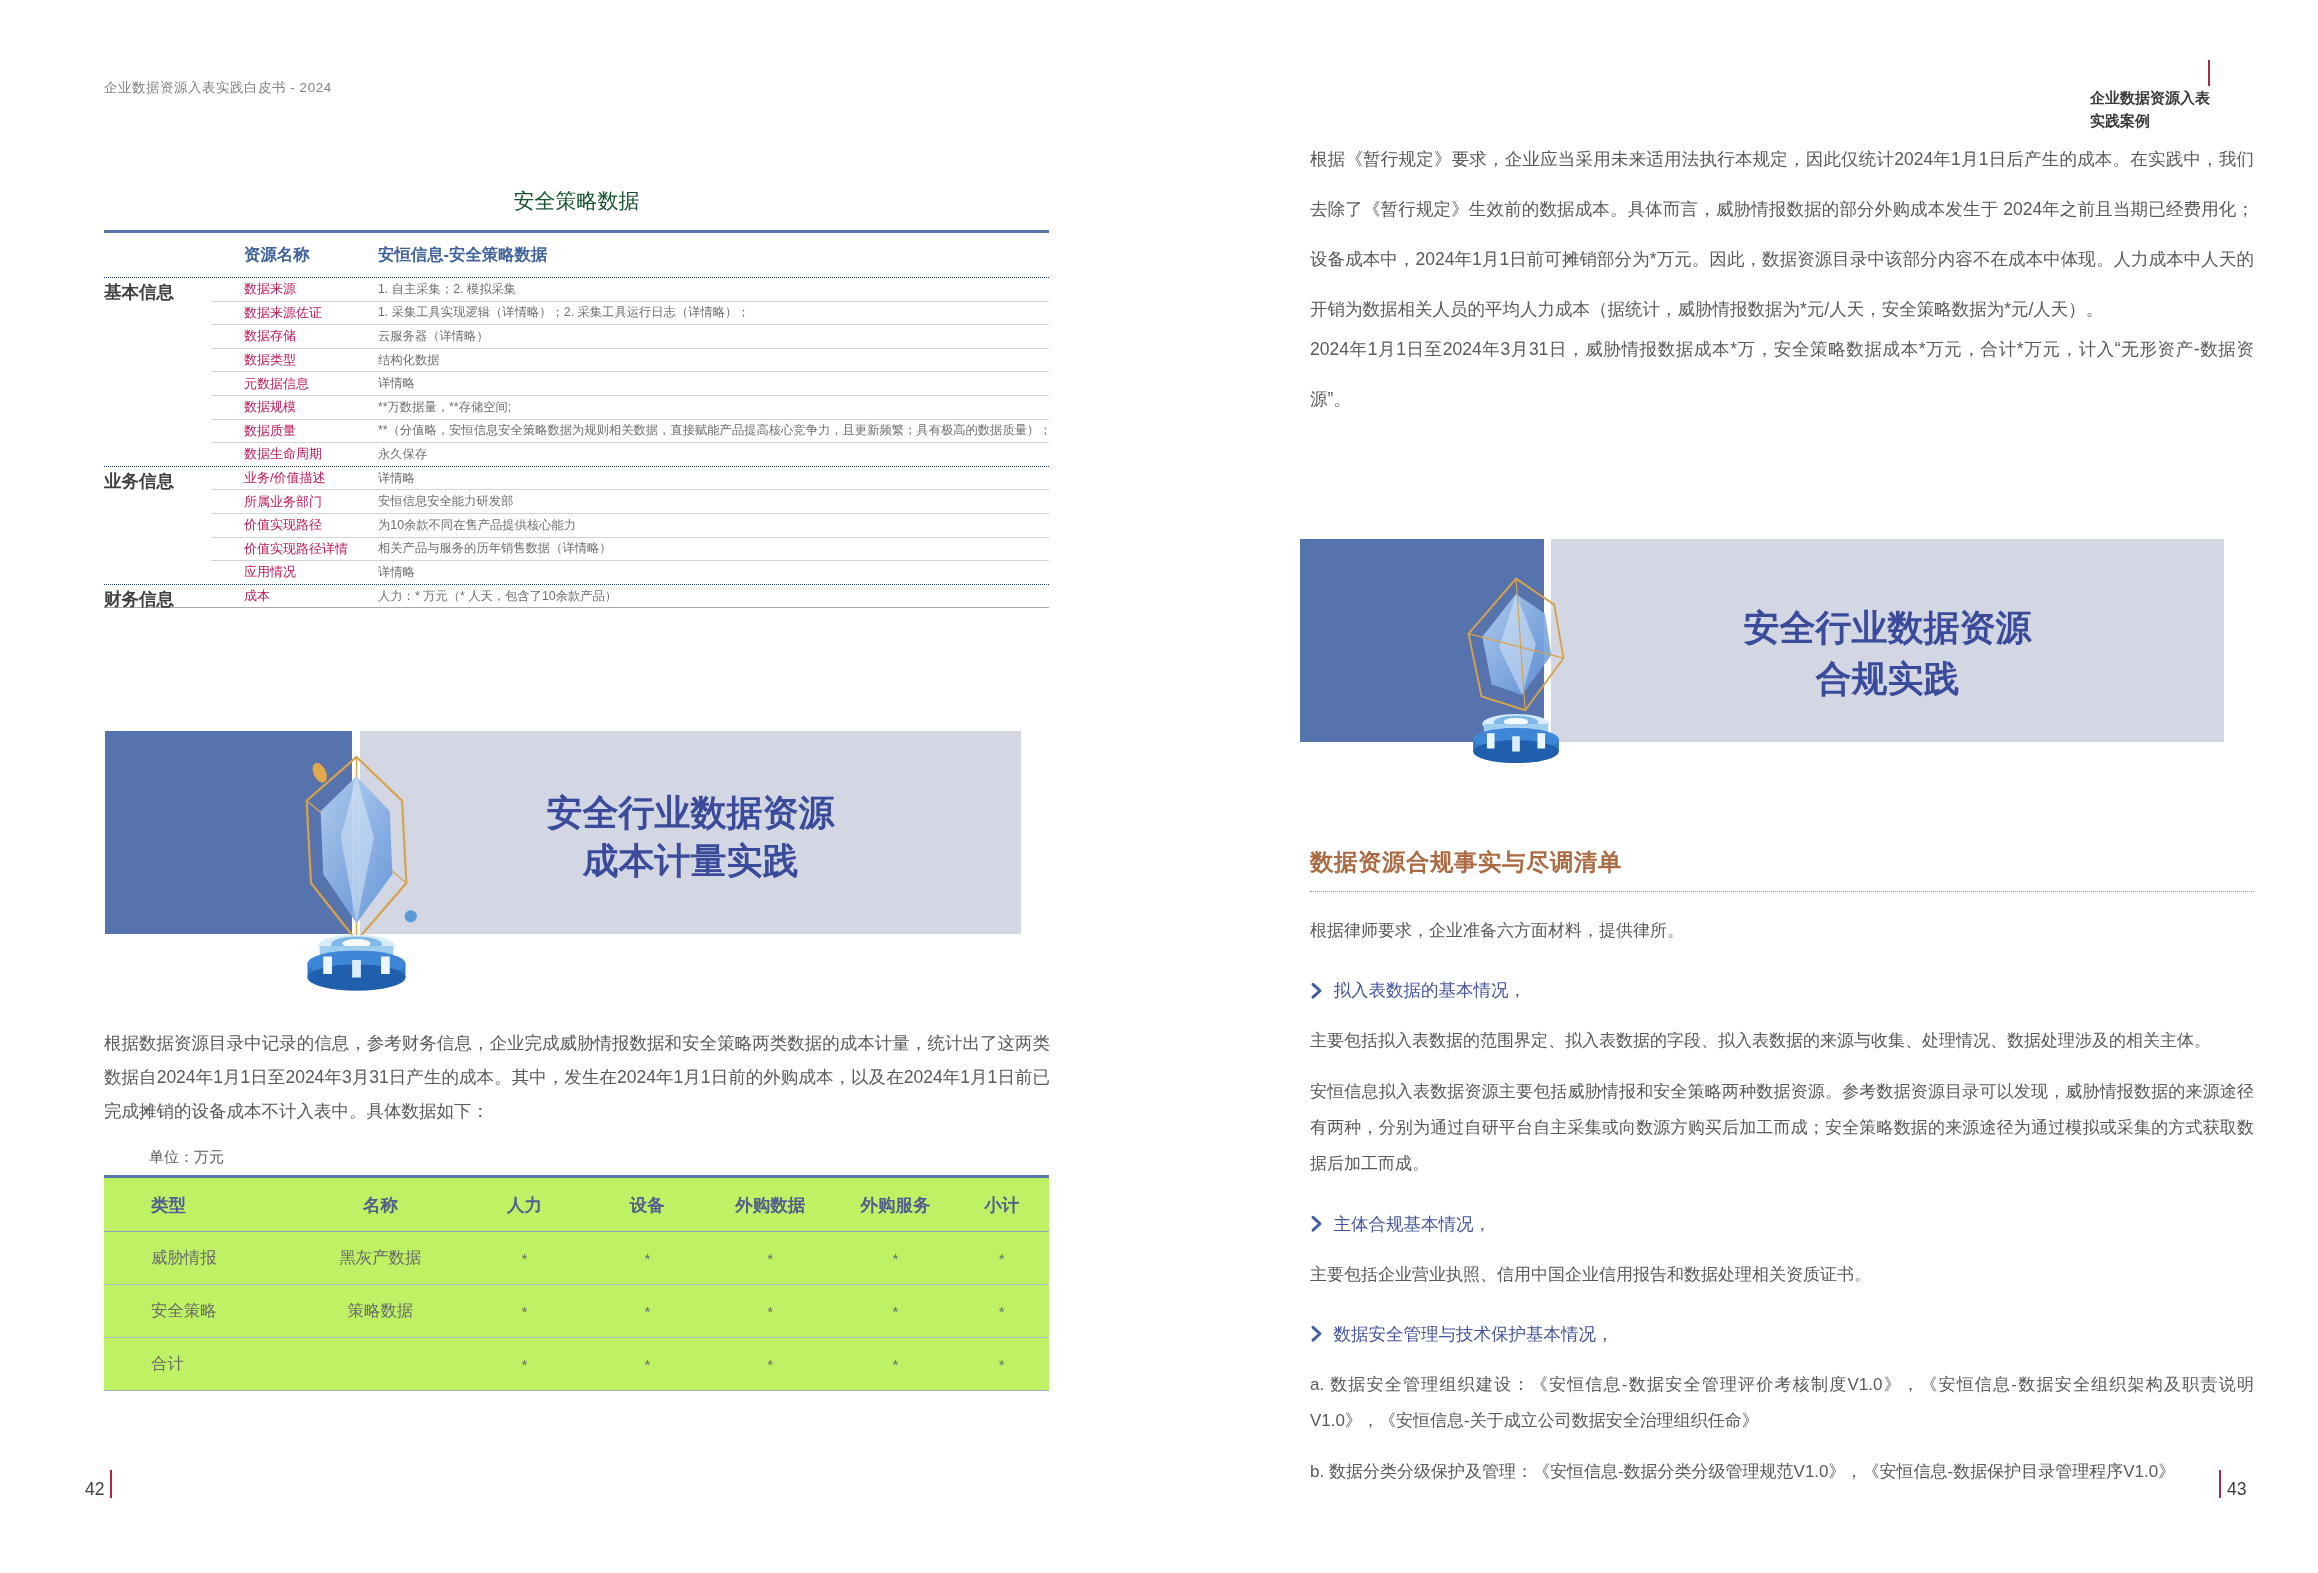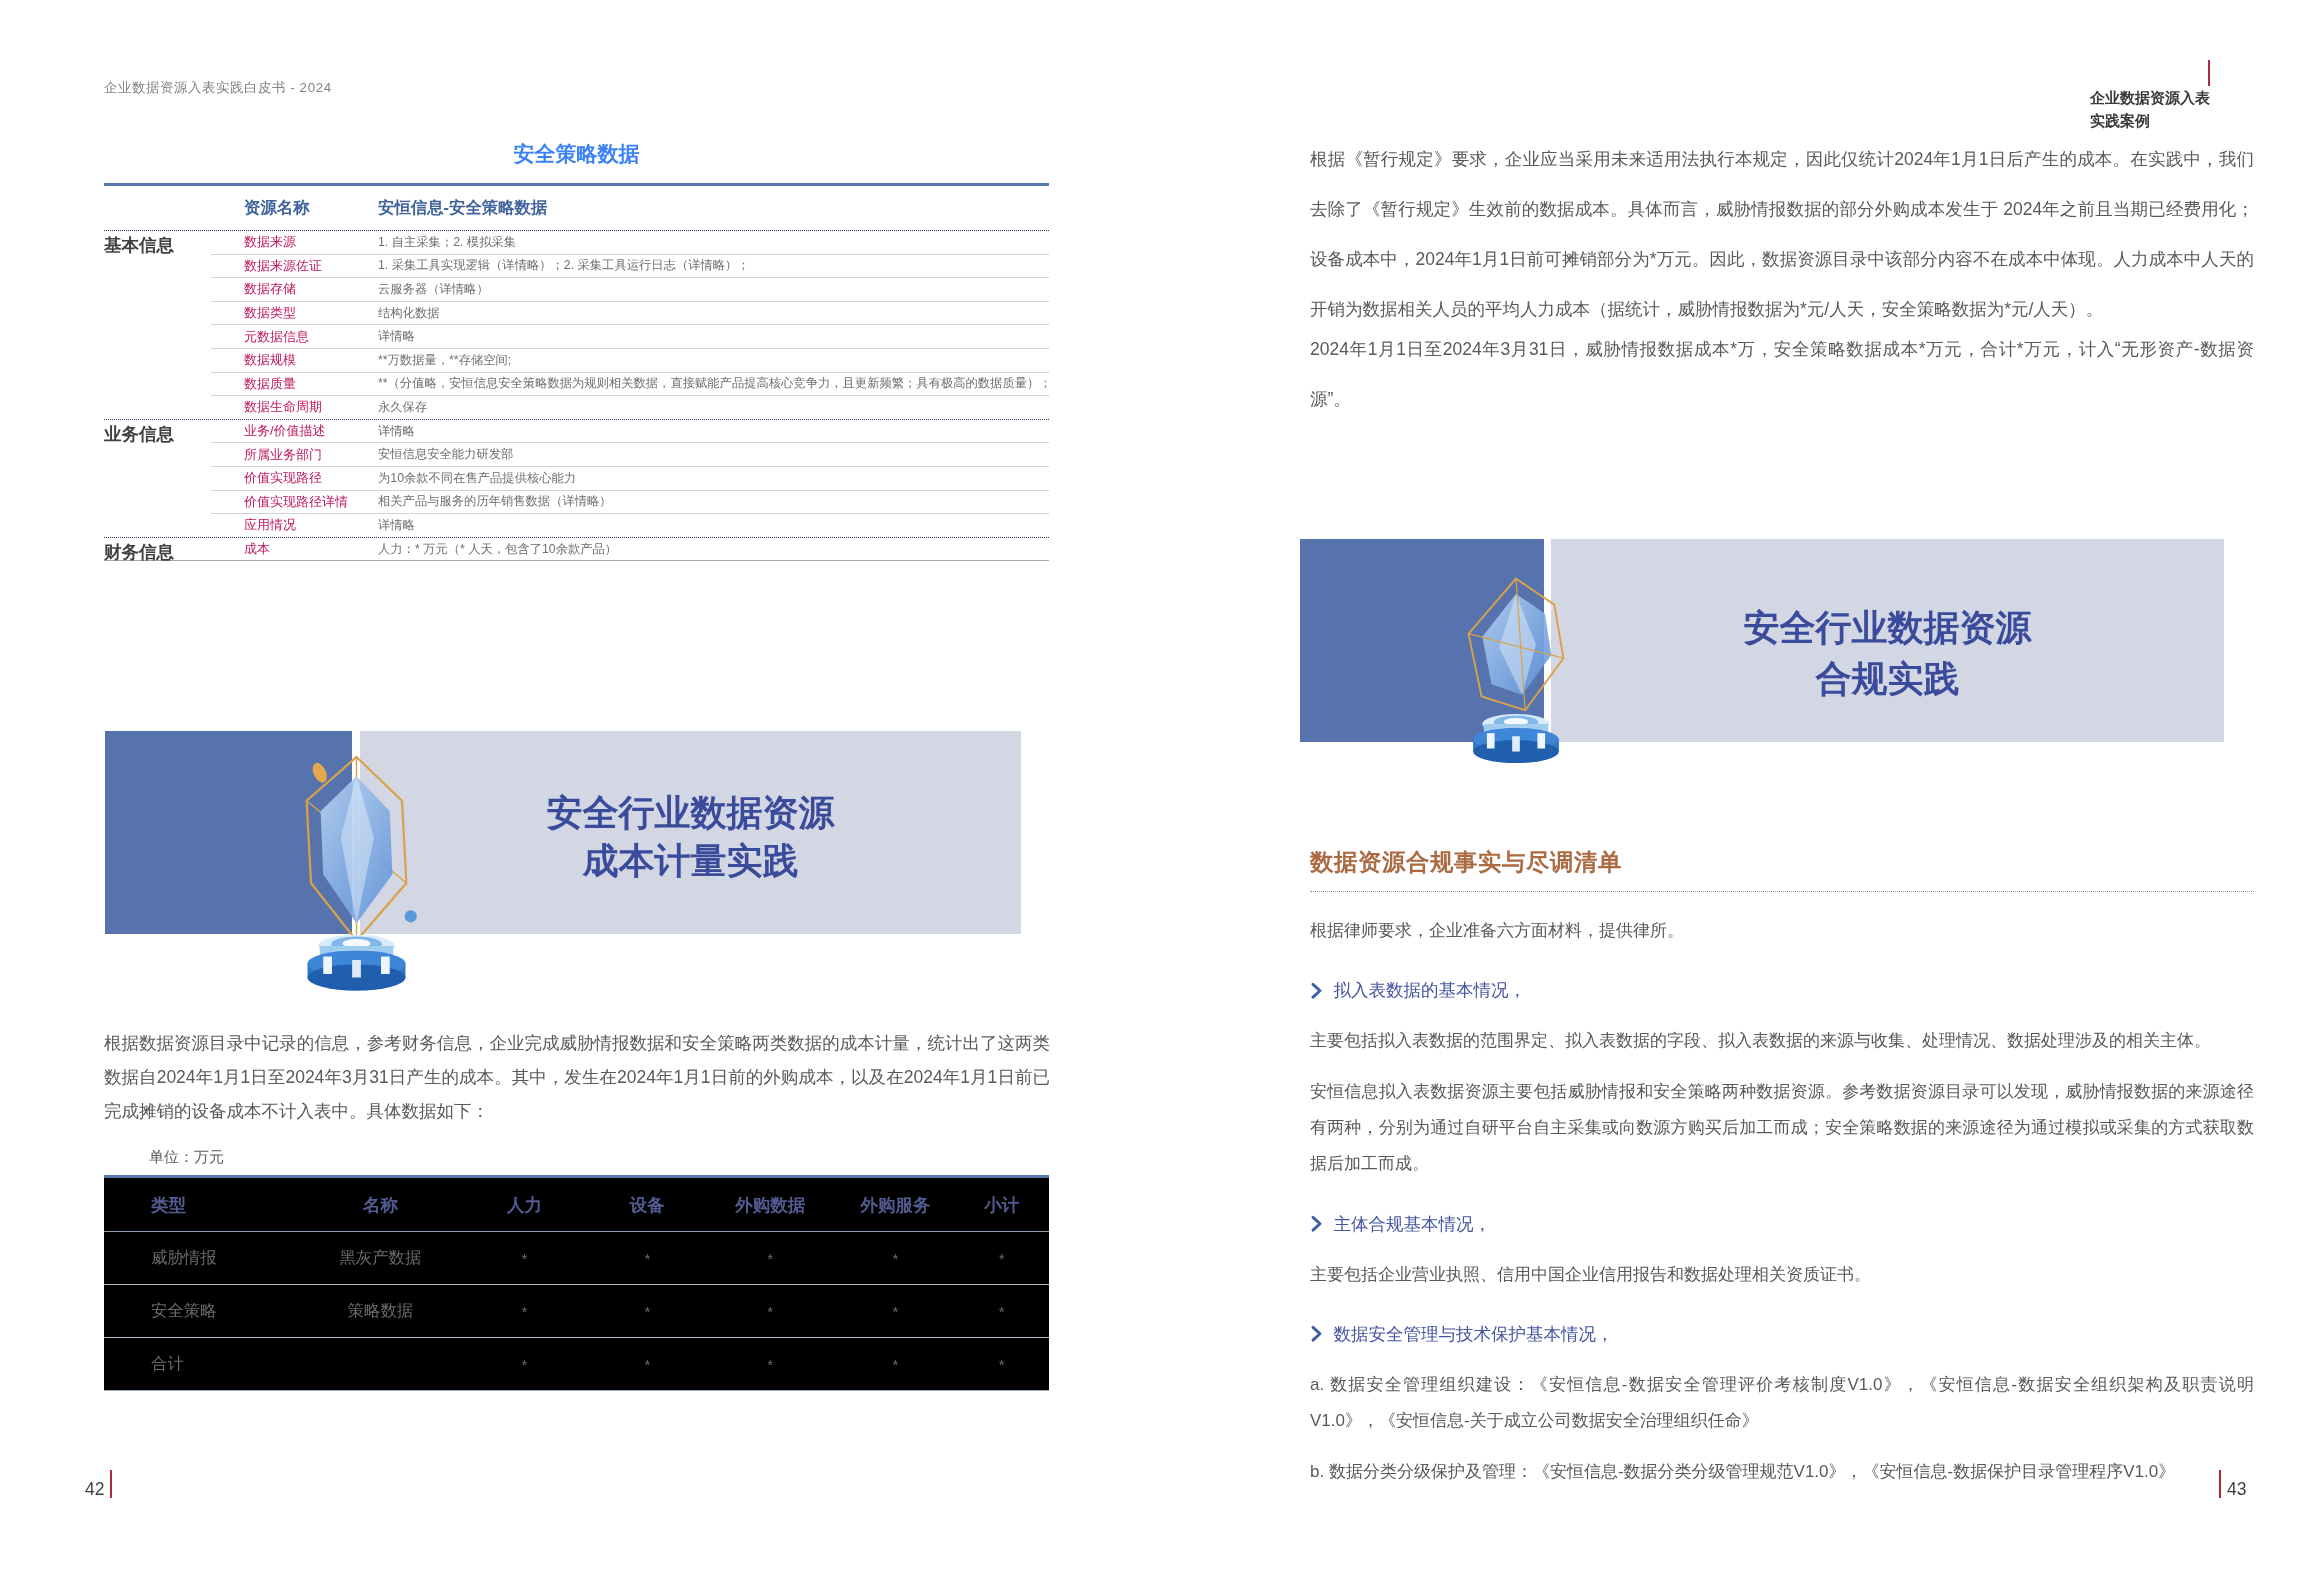--- a/index.html
+++ b/index.html
@@ -10,21 +10,21 @@
   #page-right{left:1160px;}
 
   
   .doc-header-left{position:absolute;left:104px;top:79px;font-size:13.4px;color:#828282;letter-spacing:0.6px;}
   .doc-header-right{position:absolute;right:109px;top:86px;font-size:15px;font-weight:bold;color:#3a3a3a;line-height:23.4px;}
   .red-bar{position:absolute;width:2.3px;background:#b22740;}
   .pagenum{position:absolute;font-size:17.5px;color:#3f3f3f;}
 
   
   .rt{position:absolute;left:104px;top:140px;width:945px;}
-  .rt-title{text-align:center;font-size:21px;font-weight:bold;color:#3b82f6;margin-bottom:15px;}
+  .rt-title{text-align:center;font-size:21px;font-weight:normal;color:#14532d;margin-bottom:15px;margin-top:47px;}
   .rt-box{border-top:3.5px solid #5577ac;}
   .rt-header{display:grid;grid-template-columns:140px 134px 1fr;align-items:center;height:44px;border-bottom:1.8px dotted #24406f;}
   .rt-header .h-field{grid-column:2;font-size:16.4px;font-weight:bold;color:#41639b;}
   .rt-header .h-value{grid-column:3;font-size:16.4px;font-weight:bold;color:#41639b;}
   .rt-group{position:relative;border-bottom:1.8px dotted #24406f;}
   .rt-group:last-child{border-bottom:1.2px solid #a8a8a8;}
   .rt-group-label{position:absolute;left:0;top:2.3px;font-size:17.5px;font-weight:bold;color:#3f3f3f;}
   .rt-row{margin-left:107px;display:grid;grid-template-columns:167px 1fr;align-items:center;height:22.6px;border-bottom:0.6px solid #d2d2d2;}
   .rt-row:last-child{border-bottom:none;}
   .rt-field{padding-left:33px;font-size:13px;color:#be185d;white-space:nowrap;}
@@ -46,21 +46,21 @@
   #banner-right .btitle{left:251px;width:673px;top:63px;font-size:36px;line-height:51px;}
 
   
   .para{position:absolute;color:#595959;text-align:justify;}
   #lp-para{left:104px;top:1026px;width:946px;font-size:17.5px;line-height:34px;}
   #rp-para1{left:150px;top:134px;width:944px;font-size:17.5px;line-height:50px;}
   #rp-para2{left:150px;top:324px;width:944px;font-size:17.5px;line-height:50px;}
 
   
   .ct-unit{position:absolute;left:149px;top:1148px;font-size:15px;color:#5a5a5a;}
-  .ct{position:absolute;left:104px;top:1175px;width:945px;background:#000000;border-top:3.5px solid #5577ac;}
+  .ct{position:absolute;left:104px;top:1175px;width:945px;background:#bef264;border-top:3.5px solid #5577ac;}
   .ct-header{display:grid;align-items:center;height:53px;border-bottom:1.2px solid #8fa0b5;}
   .ct-header span{font-size:17.5px;font-weight:bold;color:#535c90;text-align:center;}
   .ct-header span:first-child{text-align:left;padding-left:47px;}
   .ct-row{display:grid;align-items:center;height:52px;border-bottom:0.6px solid #aebccb;}
   .ct-row:last-child{border-bottom:1.2px solid #9fb0c2;}
   .ct-row span{font-size:15px;color:#6a6a6a;text-align:center;}
   .ct-row span:first-child{font-size:16.4px;text-align:left;padding-left:47px;}
   .ct-row span:nth-child(2){font-size:16.4px;}
 
   

